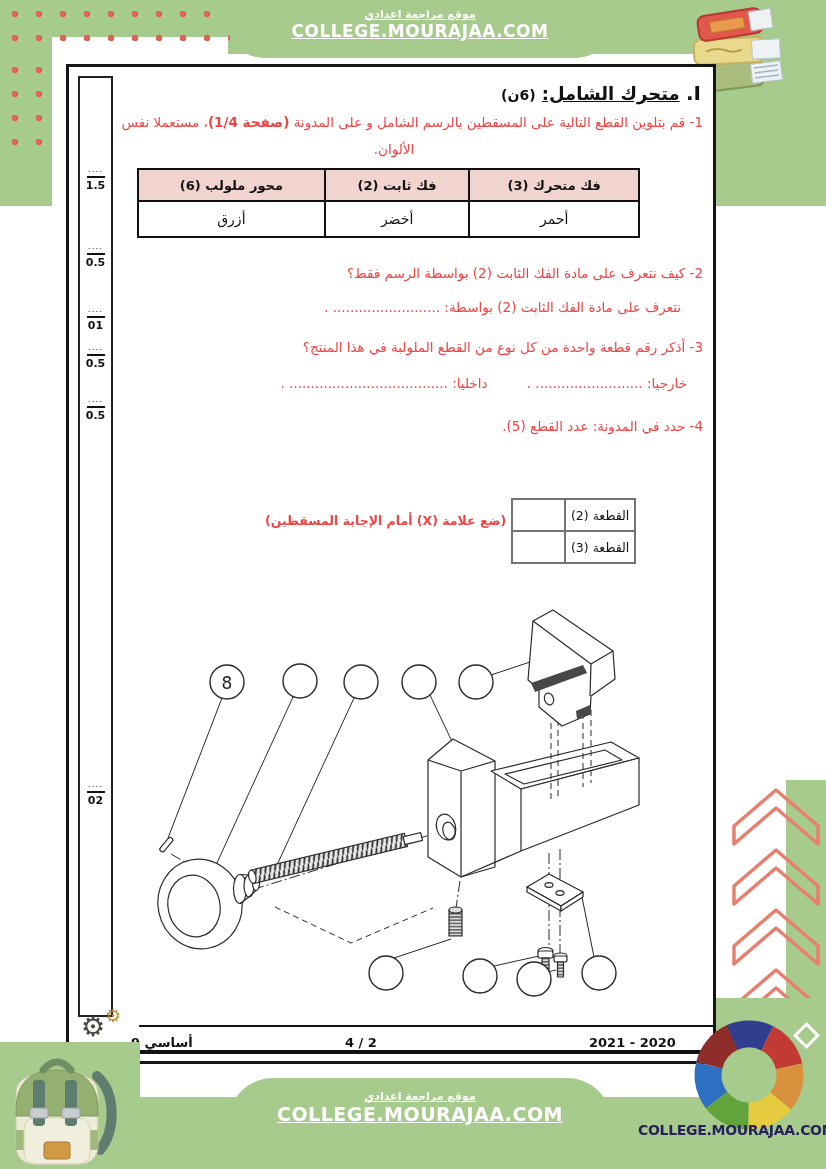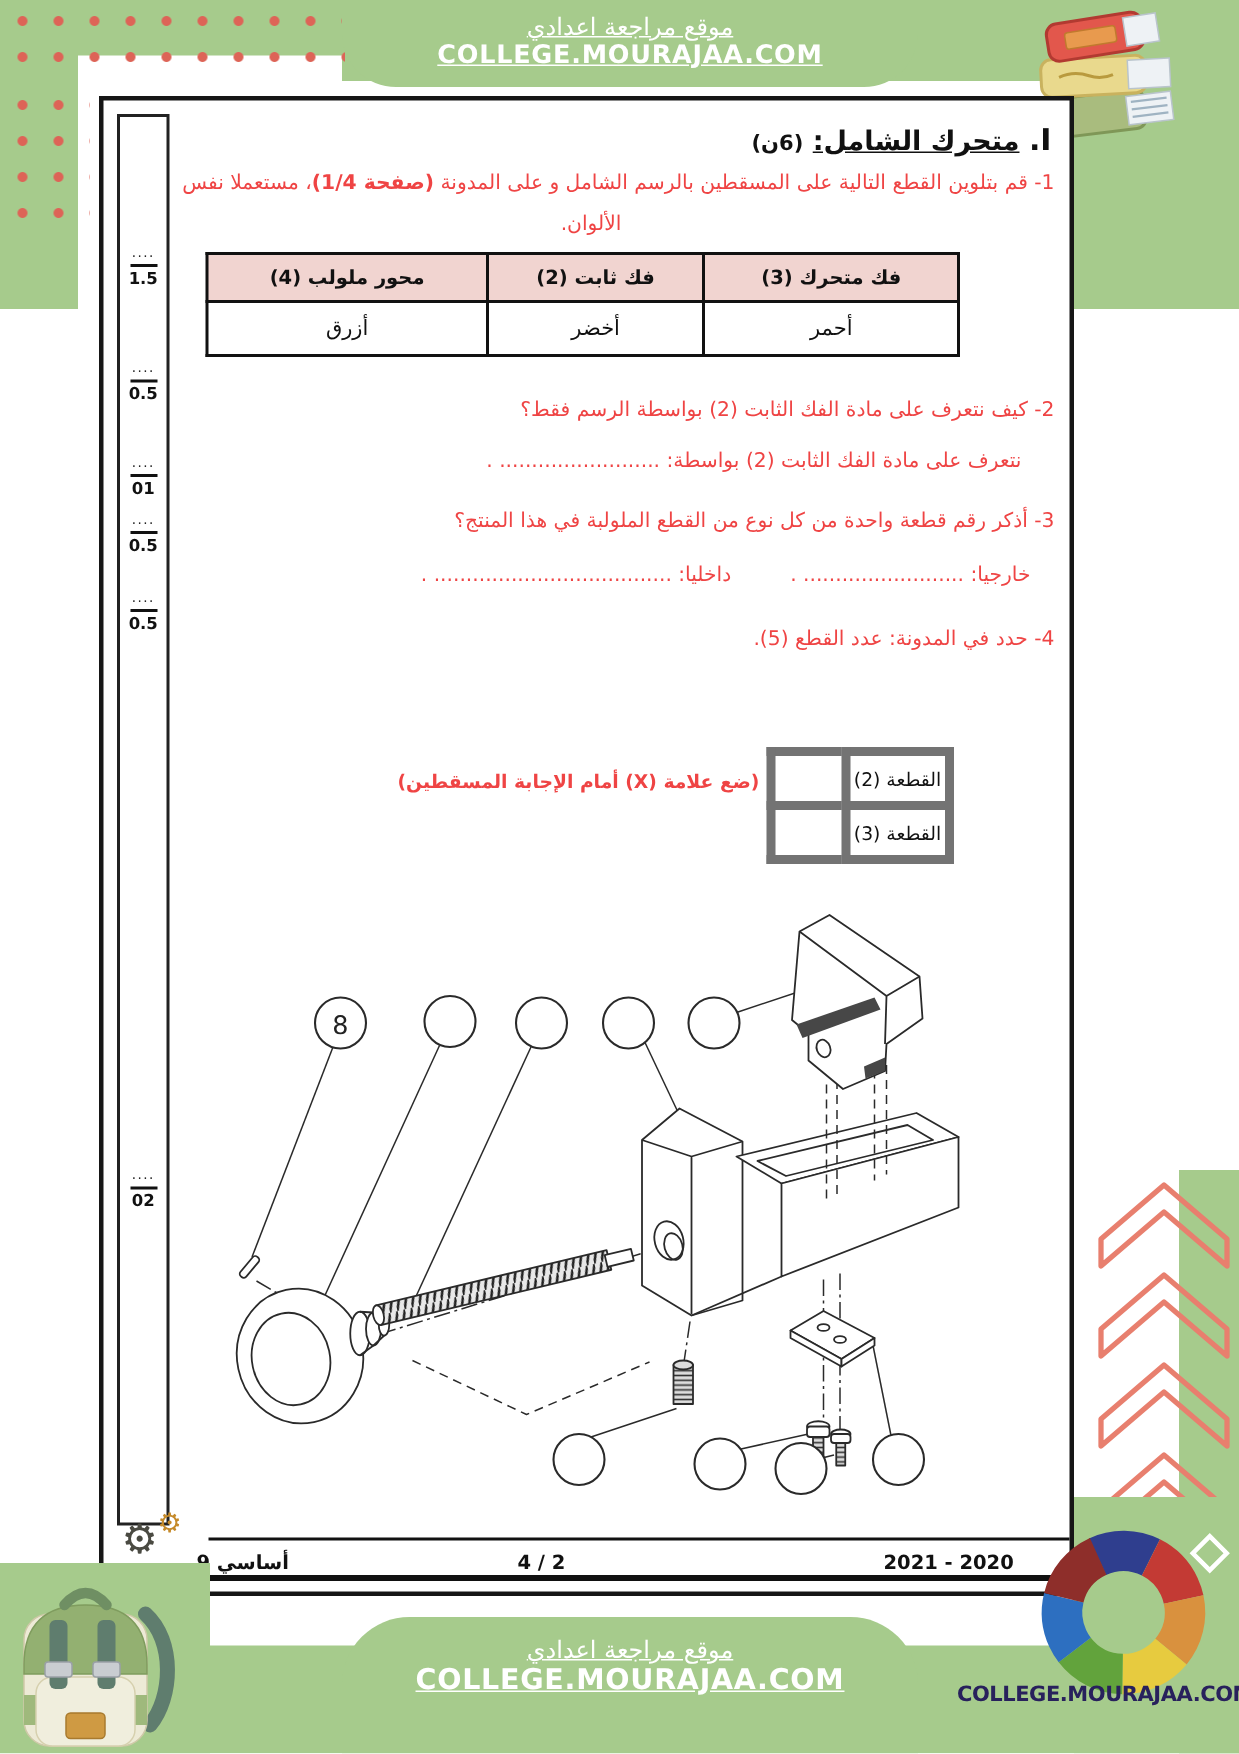--- a/index.html
+++ b/index.html
@@ -4,42 +4,42 @@
 <style>
   html,body{margin:0;padding:0;background:#fff;}
   .stage{position:relative;width:826px;height:1169px;background:#ffffff;overflow:hidden;
          font-family:"DejaVu Sans",sans-serif;color:#111;}
   .abs{position:absolute;}
   .green{background:#a6cb8c;}
   .dots{background-image:radial-gradient(circle,#dd6457 3px,rgba(0,0,0,0) 3.6px);
         background-size:24px 24px;background-position:3px 2px;}
   
   .banner{background:#a6cb8c;text-align:center;color:#fff;}
-  .banner .l1{font-size:16px;font-weight:normal;text-decoration:underline;direction:rtl;}
+  .banner .l1{font-size:11px;font-weight:bold;text-decoration:underline;direction:rtl;}
   .banner .l2{font-size:17px;font-weight:bold;text-decoration:underline;letter-spacing:.5px;}
   
   .page{position:absolute;left:66px;top:64px;width:650px;height:1000px;background:#fff;
         border:3px solid #161616;box-sizing:border-box;}
   .marginbox{position:absolute;left:9px;top:9px;width:35px;height:941px;border:2px solid #222;box-sizing:border-box;}
   .mark{position:absolute;left:9px;width:35px;text-align:center;line-height:1;}
   .mark .d{font-size:9px;letter-spacing:1px;color:#222;}
   .mark .ln{width:18px;border-top:2px solid #111;margin:2px auto 2px auto;}
   .mark .v{font-size:11px;font-weight:bold;color:#111;}
   .t{position:absolute;direction:rtl;font-size:13.5px;white-space:nowrap;color:#ef4444;}
   .b{font-weight:bold;}
   .title-line{position:absolute;direction:rtl;white-space:nowrap;font-size:18px;font-weight:bold;}
   .title-line .num{font-size:20px;padding-right:2px;}
   .title-line .ttl{text-decoration:underline;}
   .title-line .pts{font-size:14px;}
   table.ctable{position:absolute;left:68px;top:101px;width:503px;border-collapse:collapse;direction:rtl;}
   table.ctable th,table.ctable td{border:2px solid #111;text-align:center;}
   table.ctable th{background:#f1d4d0;font-size:13px;font-weight:bold;height:28px;}
   table.ctable td{font-size:14px;height:32px;}
   table.qtable{position:absolute;left:442px;top:431px;width:125px;border-collapse:collapse;direction:rtl;}
-  table.qtable td{border:6px solid #737373;height:28px;font-size:12.5px;text-align:center;}
+  table.qtable td{border:2px solid #737373;height:28px;font-size:12.5px;text-align:center;}
   table.qtable td.lbl{width:68px;}
   table.qtable td.box{width:53px;}
   .footrule{position:absolute;left:70px;top:958px;width:574px;border-top:2px solid #111;}
   .footthick{position:absolute;left:0;top:983px;width:100%;height:4px;background:#111;}
   .ftext{position:absolute;top:968px;font-size:13px;font-weight:bold;direction:ltr;white-space:nowrap;}
   .gear{position:absolute;line-height:1;}
   .corner-url{position:absolute;left:638px;top:1122px;width:188px;text-align:center;
               font-size:14px;font-weight:bold;color:#28215c;letter-spacing:-.3px;}
   .diamond{position:absolute;left:797px;top:1026px;width:13px;height:13px;border:3px solid #fff;transform:rotate(45deg);}
 </style>
@@ -120,21 +120,21 @@
     </div>
 
     <div class="t" style="right:10px;top:47px;"><span>1- قم بتلوين القطع التالية على المسقطين بالرسم الشامل و على المدونة </span><span class="b">(صفحة 1/4)</span><span>، مستعملا نفس</span></div>
     <div class="t" style="left:280px;top:74px;width:90px;text-align:center;">الألوان.</div>
 
     <table class="ctable">
       <tbody>
           <tr>
         <th>فك متحرك (3)</th>
         <th>فك ثابت (2)</th>
-        <th>محور ملولب (4)</th>
+        <th>محور ملولب (6)</th>
       </tr>
       <tr>
         <td>أحمر</td>
         <td>أخضر</td>
         <td>أزرق</td>
       </tr>
     </tbody>
       </table>
 
     <div class="t" style="right:10px;top:198px;">2- كيف نتعرف على مادة الفك الثابت (2) بواسطة الرسم فقط؟</div>

